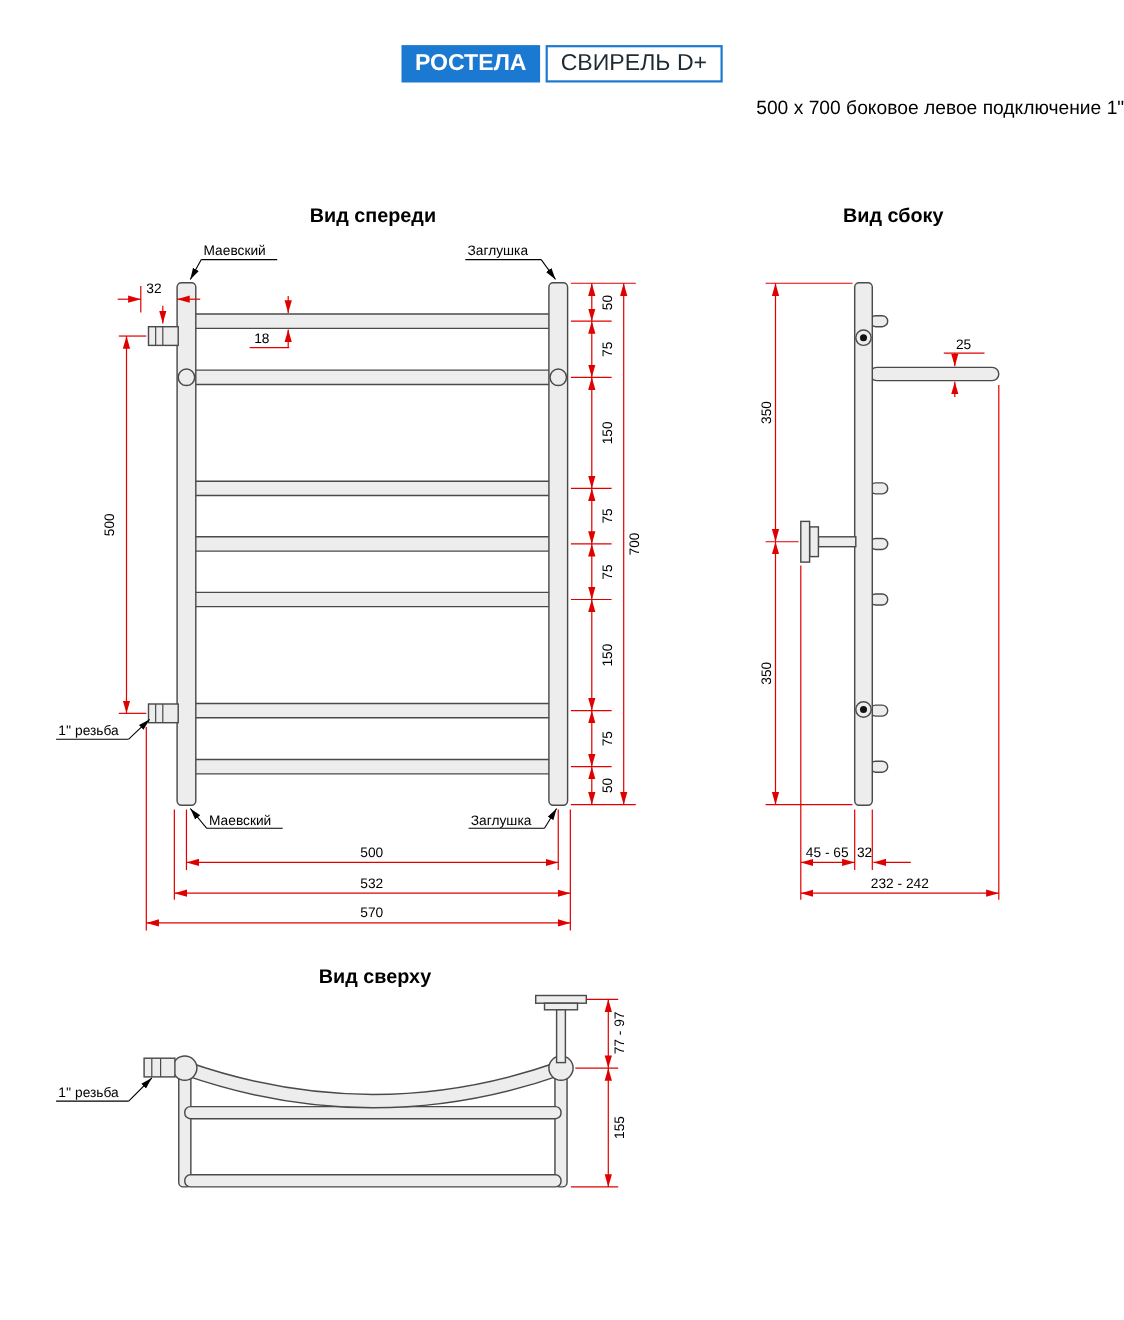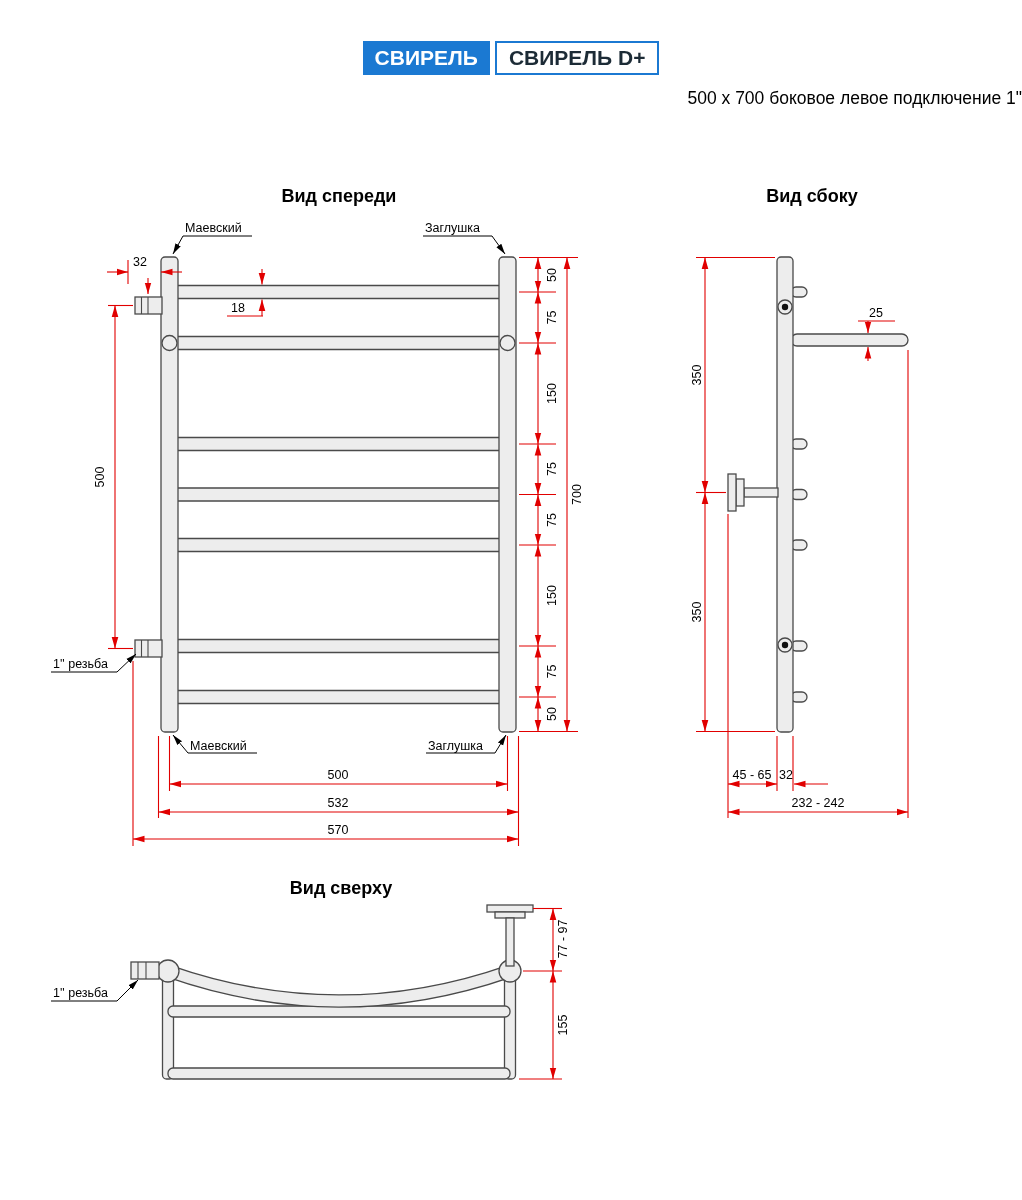--- a/index.html
+++ b/index.html
@@ -1,40 +1,40 @@
 <!DOCTYPE html>
 <html><head>
 <meta charset="utf-8">
 <style>
   html,body{margin:0;padding:0}
   body{width:1022px;height:1200px;background:#fff;font-family:"Liberation Sans",sans-serif}
   .page{position:relative;width:1022px;height:1200px;overflow:hidden;background:#fff}
   .hdr{position:absolute;top:41px;left:0;width:100%;display:flex;justify-content:center;gap:5px;z-index:2}
   .brand{background:#1b79d2;color:#fff;font-weight:bold;font-size:21px;padding:4px 12px;line-height:1.25}
-  .model{border:2px solid #1b79d2;color:#1c2b36;font-weight:bold;font-size:21px;padding:2px 12px;line-height:1.25;background:#fff}
+  .model{border:2px solid #1b79d2;color:#1c2b36;font-weight:normal;font-size:21px;padding:2px 12px;line-height:1.25;background:#fff}
   .sub{position:absolute;top:88px;left:0;width:100%;text-align:right;font-size:17.5px;color:#000;z-index:2}
   svg.draw{position:absolute;top:0;left:0}
   .tube{fill:#ededed;stroke:#4a4a4a;stroke-width:1.3}
   .edge{stroke:#4a4a4a;stroke-width:1.1;fill:none}
   .curveOut{stroke:#4a4a4a;stroke-width:13.5;fill:none;stroke-linecap:round}
   .curveIn{stroke:#ededed;stroke-width:10.8;fill:none;stroke-linecap:round}
   .dim{stroke:#e10000;stroke-width:1.1;fill:none}
   .ldr{stroke:#000;stroke-width:1;fill:none}
   .dimtxt{font-size:12.5px;fill:#000}
   .lbl{font-size:12.5px;fill:#000}
   .mid{text-anchor:middle}
   .vtitle{font-size:18px;font-weight:bold;fill:#000;text-anchor:middle}
 </style>
 </head>
 <body>
 
 <div class="page">
 
   <div class="hdr">
-    <div class="brand">СВИРЕЛЬ</div>
+    <div class="brand">РОСТЕЛА</div>
     <div class="model">СВИРЕЛЬ D+</div>
   </div>
   <div class="sub">500 х 700 боковое левое подключение 1"</div>
 
   <svg class="draw" width="1022" height="1200" viewBox="0 0 1022 1200">
     <defs>
       <marker id="arrR" markerUnits="userSpaceOnUse" markerWidth="13" markerHeight="9" refX="11.5" refY="4.5" orient="auto-start-reverse">
         <path d="M11.5,4.5 L0,1.2 L0,7.8 Z" fill="#e10000"></path>
       </marker>
       <marker id="arrB" markerUnits="userSpaceOnUse" markerWidth="11" markerHeight="8" refX="10.5" refY="4" orient="auto-start-reverse">

